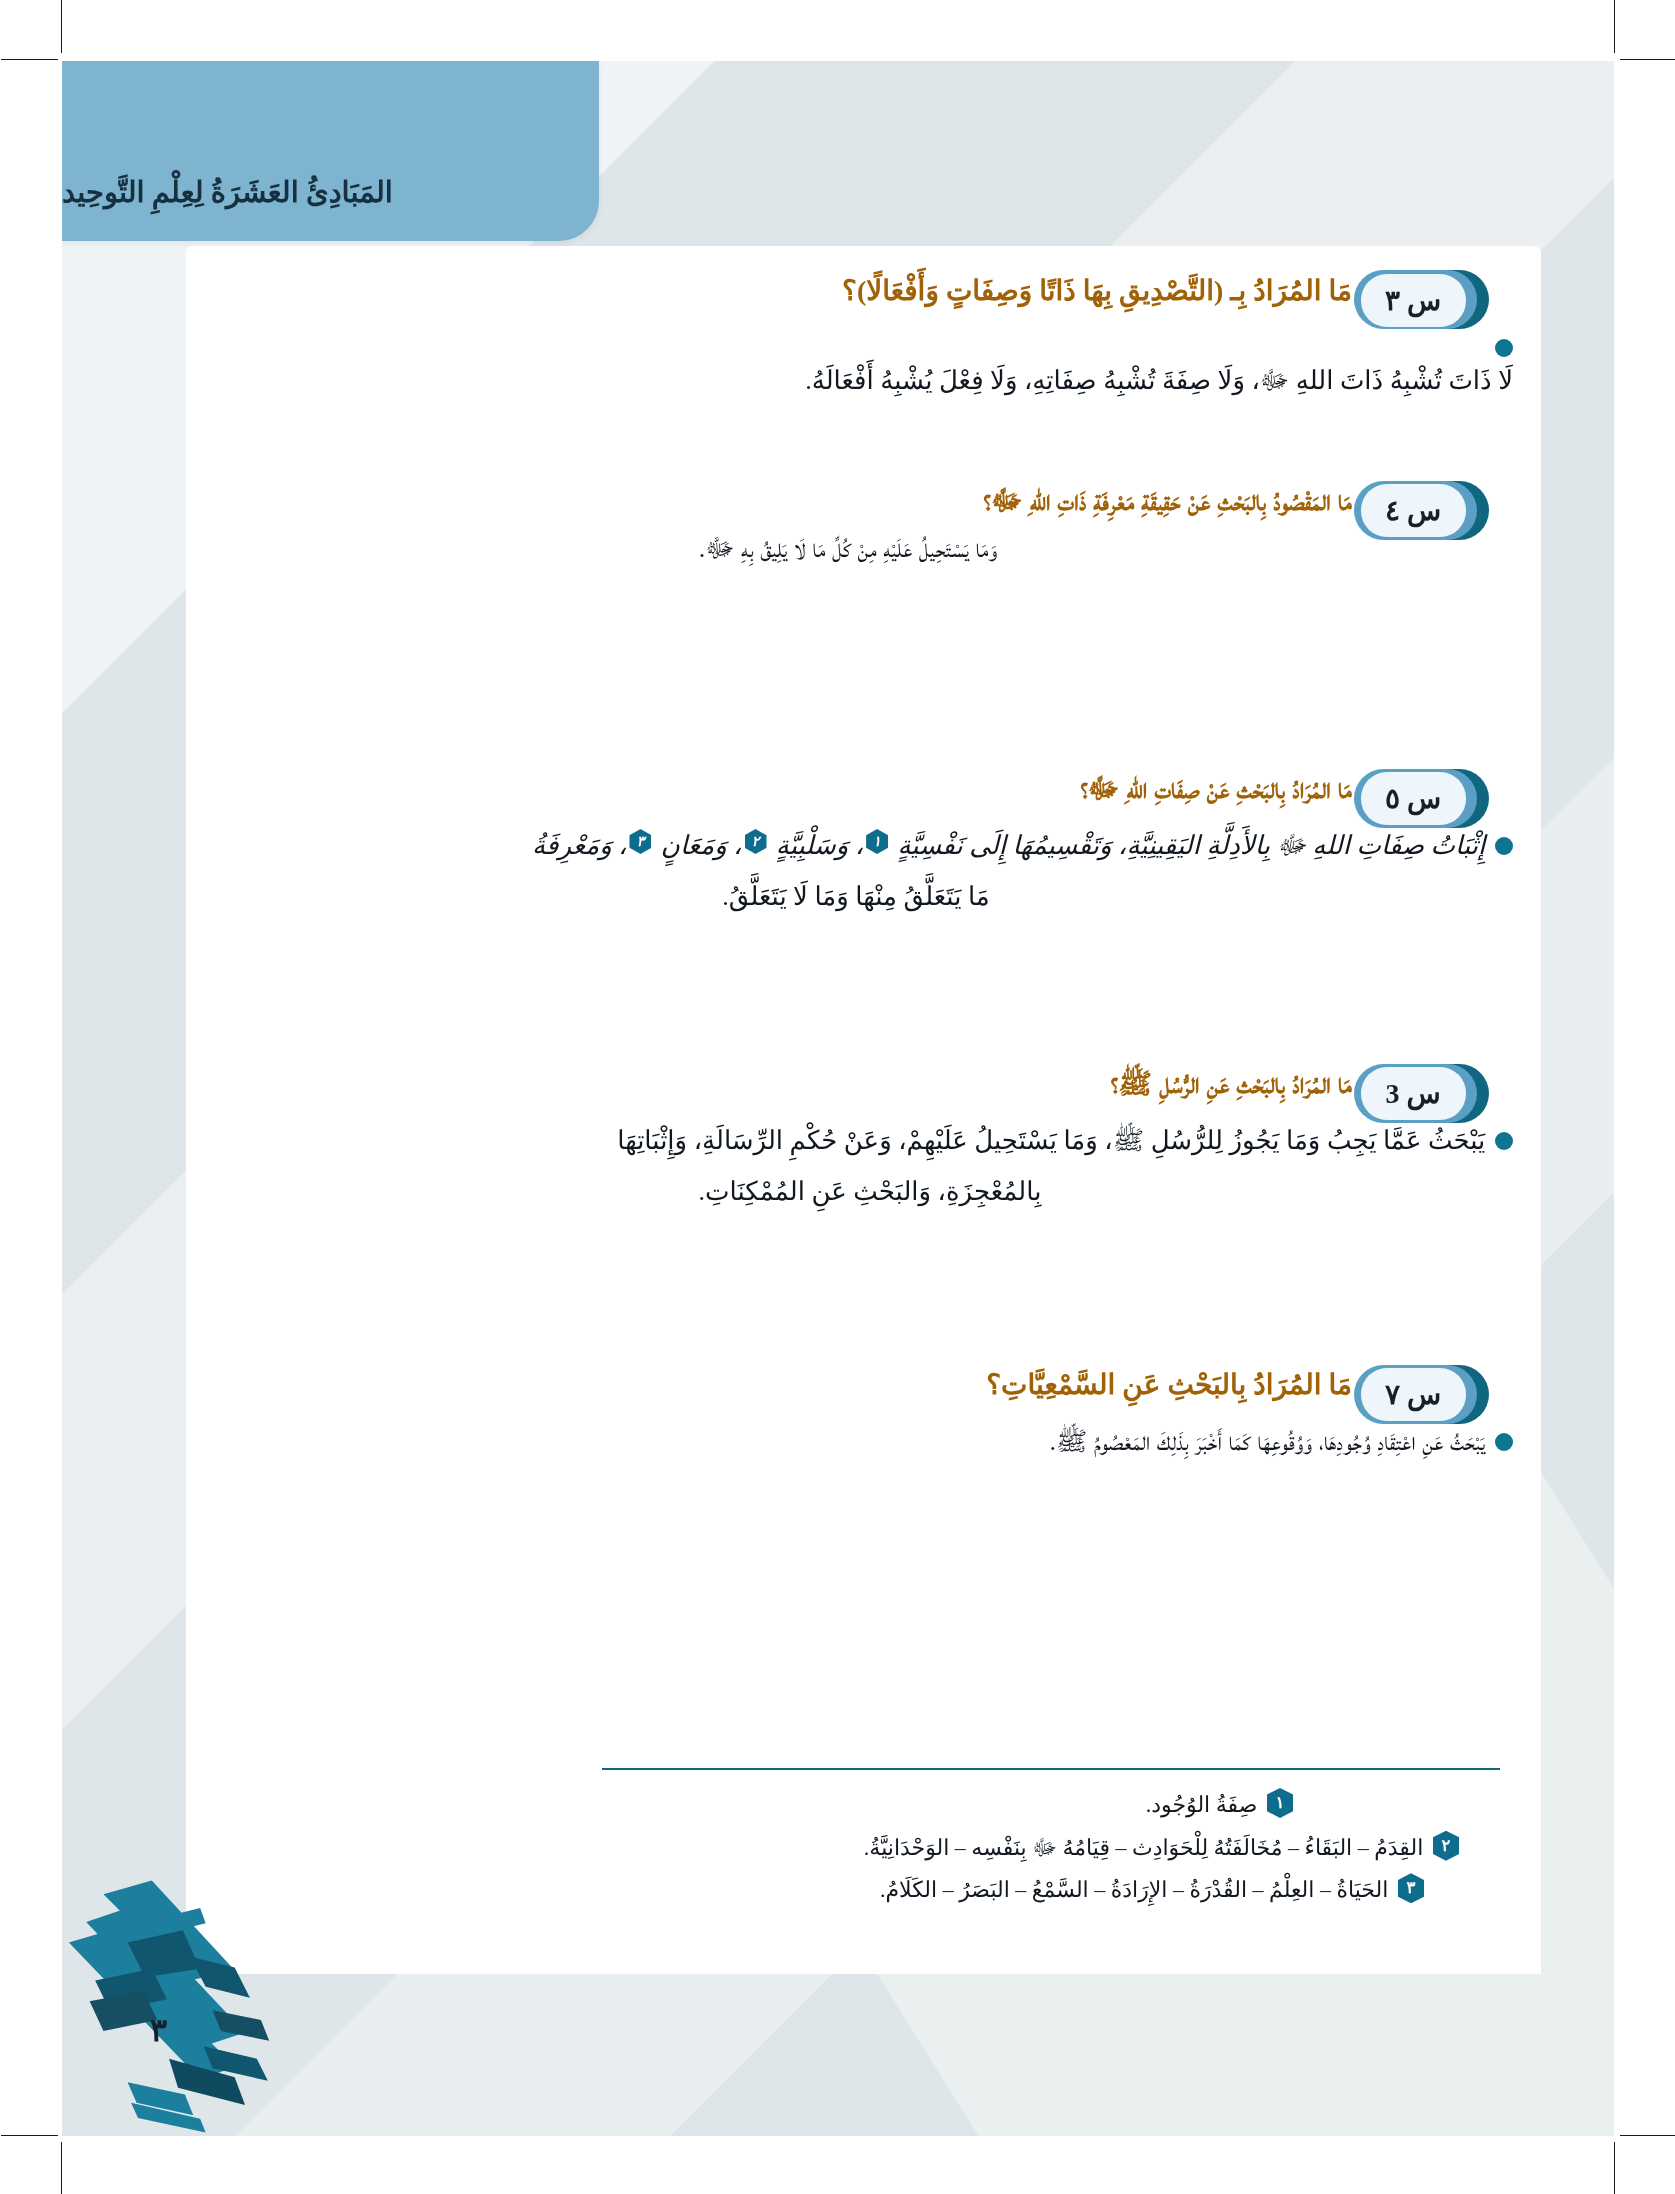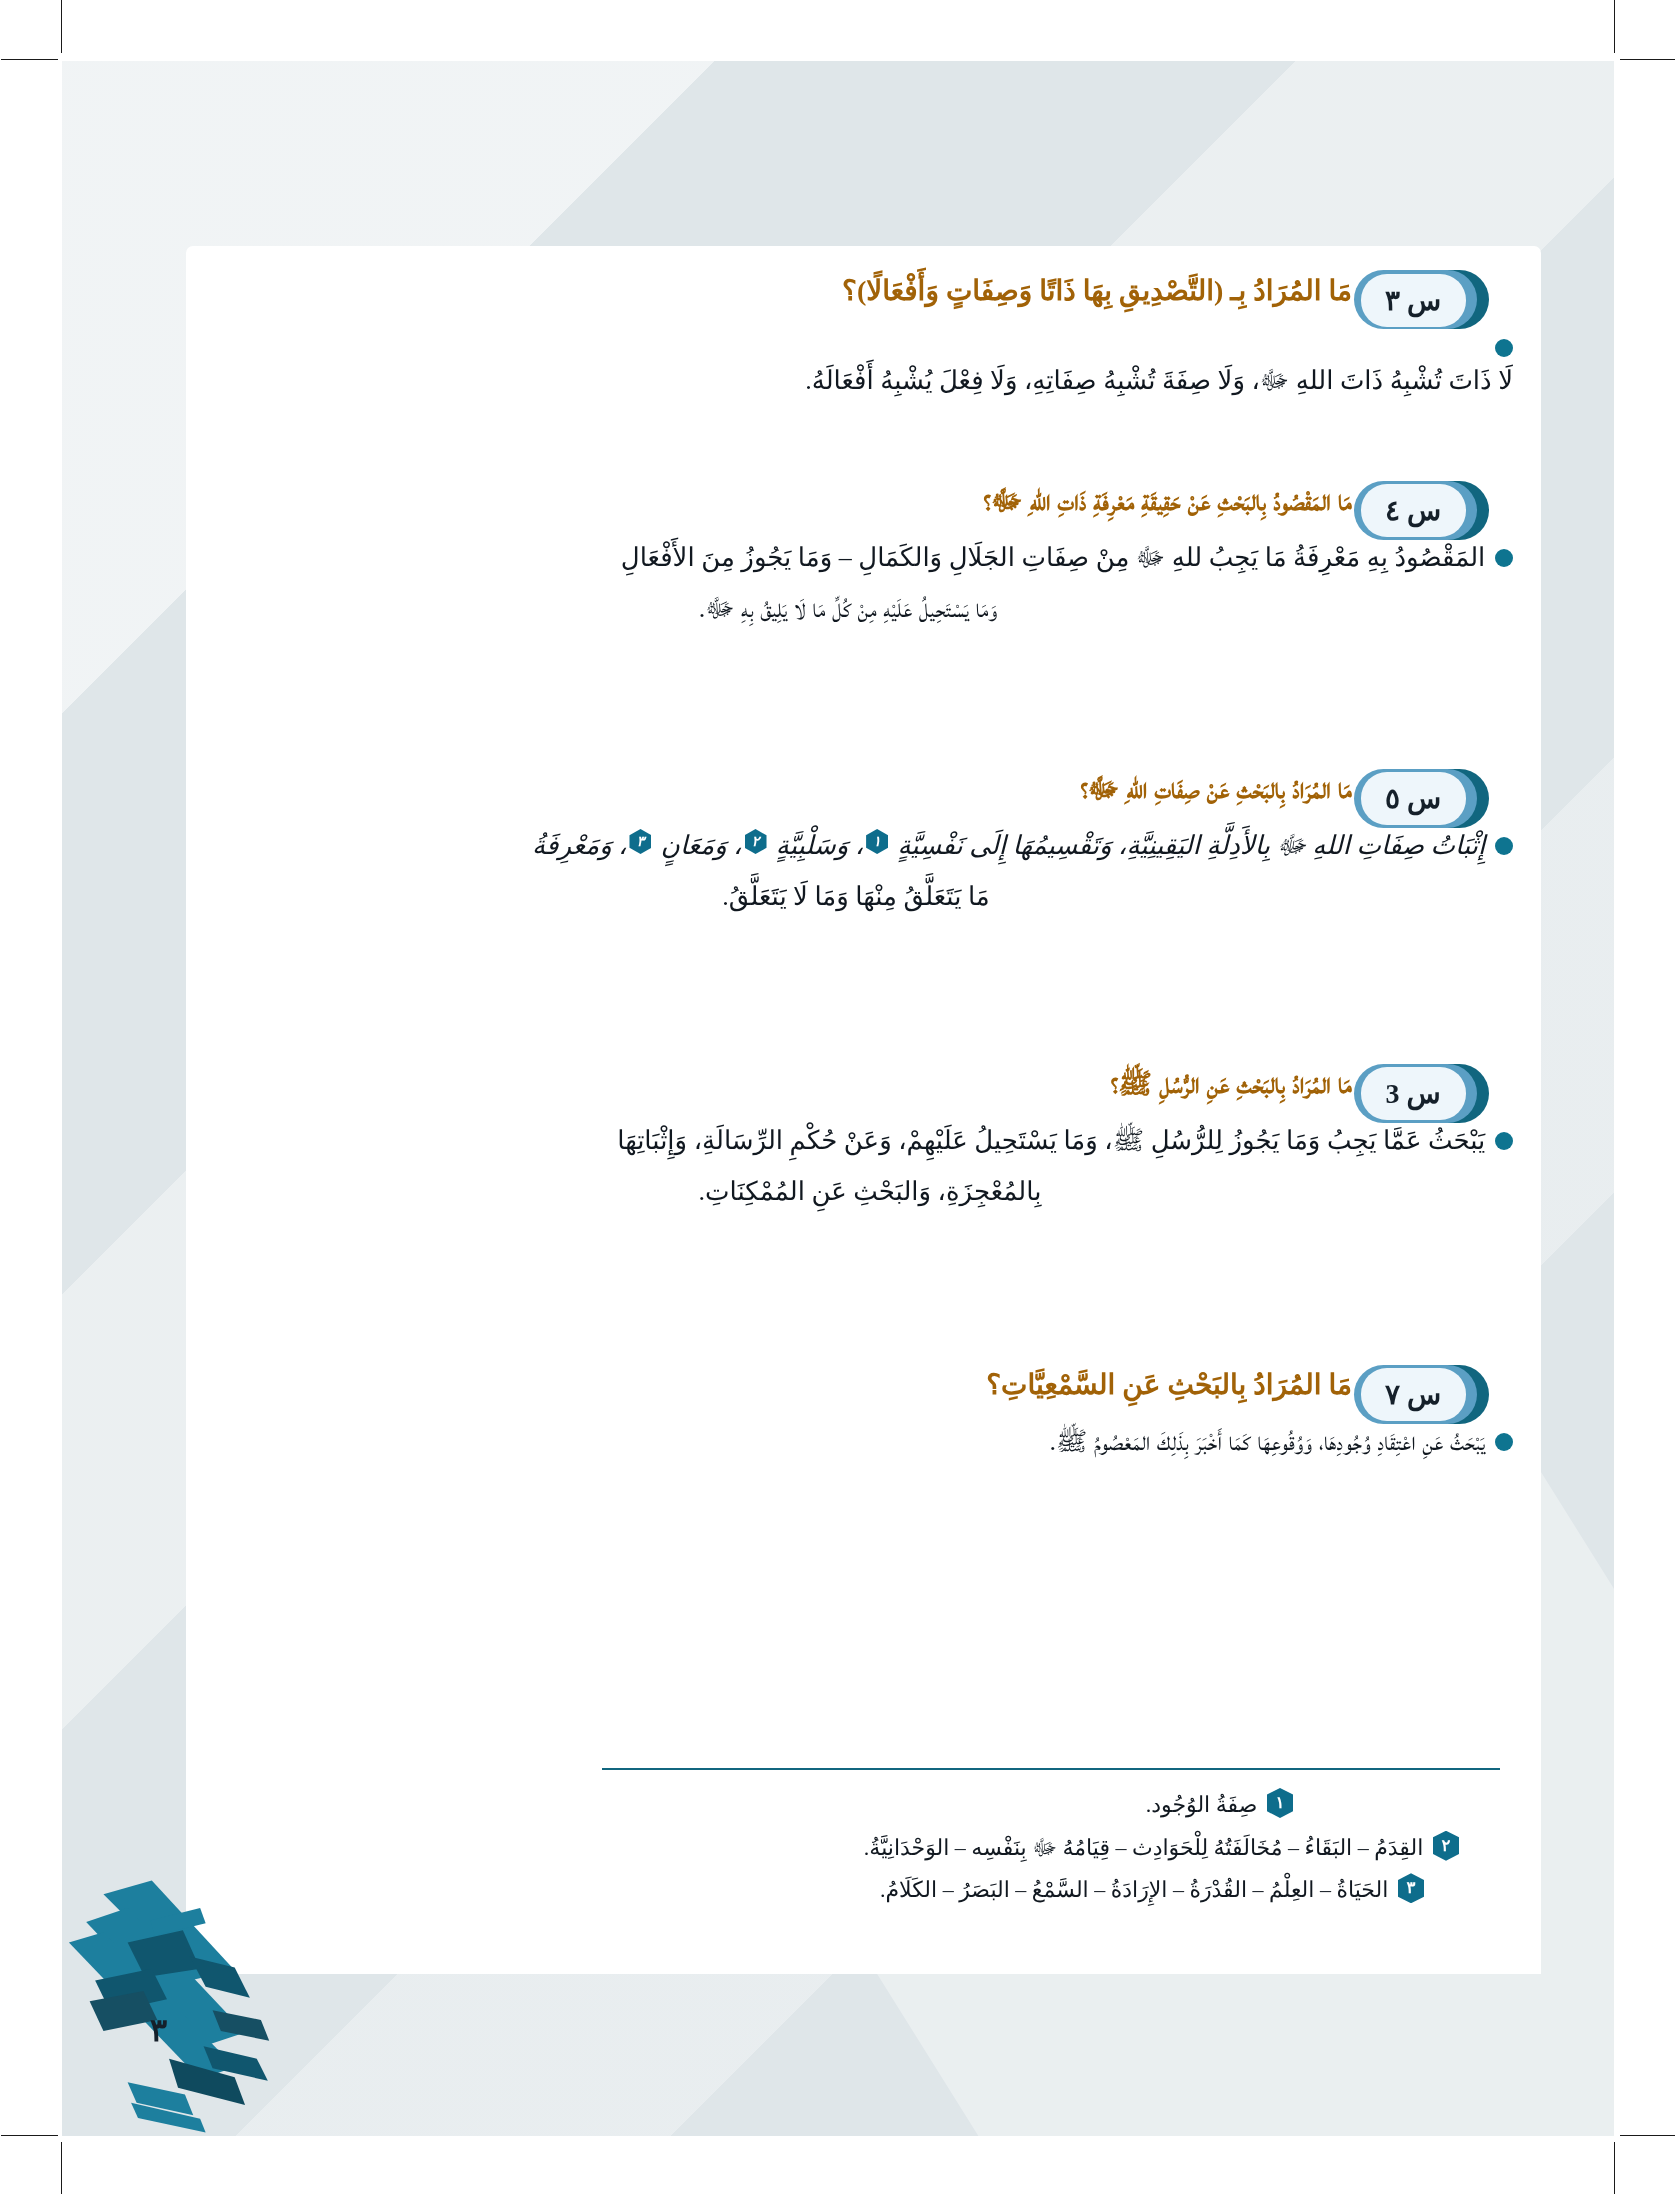--- a/index.html
+++ b/index.html
@@ -285,20 +285,23 @@
 <div class="cropmark cm-tr-h"></div>
 <div class="cropmark cm-bl-v"></div>
 <div class="cropmark cm-bl-h"></div>
 <div class="cropmark cm-br-v"></div>
 <div class="cropmark cm-br-h"></div>
 
 <div class="page">
   <div class="page-tex"></div>
   <div class="sheet-band"></div>
 
+  <div class="header-tab">
+    <div class="header-title">المَبَادِئُ العَشَرَةُ لِعِلْمِ التَّوحِيد</div>
+  </div>
 
   <div class="card">
     <div id="qa-container">
         <div class="qa-block" style="top: 23.5px;">
           <div class="q-row" style="justify-content: flex-start; padding-right: 41px;">
             <div class="q-badge">
               <div class="cap"></div>
               <div class="back"></div>
               <div class="pill">
                 <span class="pill-text">س ٣</span>
@@ -314,24 +317,20 @@
         <div class="qa-block" style="top: 234px;">
           <div class="q-row" style="justify-content: flex-start; padding-right: 41px;">
             <div class="q-badge">
               <div class="cap"></div>
               <div class="back"></div>
               <div class="pill">
                 <span class="pill-text">س ٤</span>
               </div>
             </div>
             <div class="q-text">مَا المَقْصُودُ بِالبَحْثِ عَنْ حَقِيقَةِ مَعْرِفَةِ ذَاتِ اللهِ ﷻ؟</div>
-          </div>
-          <div class="a-row" style="padding-right: 28px; padding-left: 41px;">
-            <span class="bullet"></span>
-            <div class="a-text">المَقْصُودُ بِهِ مَعْرِفَةُ مَا يَجِبُ للهِ ﷻ مِنْ صِفَاتِ الجَلَالِ وَالكَمَالِ – وَمَا يَجُوزُ مِنَ الأَفْعَالِ</div>
           </div>
           <div class="a-row" style="padding-right: 44px; padding-left: 41px; margin-top: 2.8px;">
             <span style="flex: 0 0 auto; width: 28px;"></span>
             <div class="a-text center">وَمَا يَسْتَحِيلُ عَلَيْهِ مِنْ كُلِّ مَا لَا يَلِيقُ بِهِ ﷻ.</div>
           </div>
         </div>
         <div class="qa-block" style="top: 522px;">
           <div class="q-row" style="justify-content: flex-start; padding-right: 41px;">
             <div class="q-badge">
               <div class="cap"></div>

